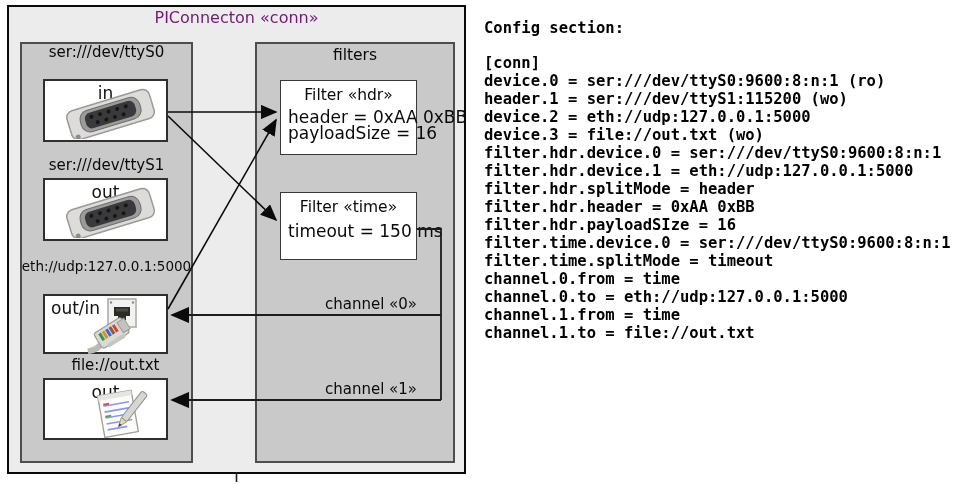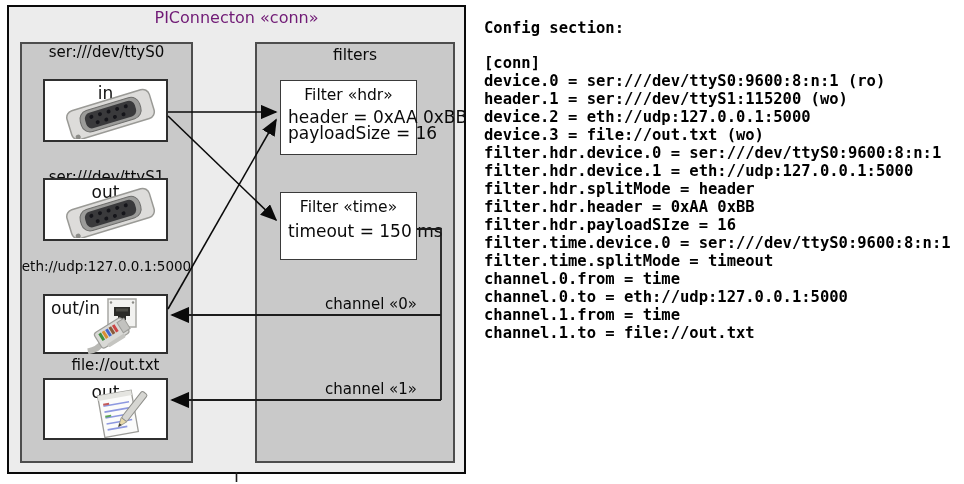--- a/index.html
+++ b/index.html
@@ -95,21 +95,21 @@
         <circle cx="36.5" cy="31.5" r="2" fill="#15151a"></circle>
           <circle cx="45.5" cy="31.5" r="2" fill="#15151a"></circle>
         <circle cx="54.5" cy="31.5" r="2" fill="#15151a"></circle>
           <circle cx="63.5" cy="31.5" r="2" fill="#15151a"></circle>
         <circle cx="13.5" cy="40" r="2.5" fill="#8c8c88"></circle>
       </g>
     </svg>
   </span>
 </div>
 
-<div class="abs device-label" style="top:168px;">ser:///dev/ttyS1</div>
+<div class="abs device-label" style="top:156px;">ser:///dev/ttyS1</div>
 <div class="abs device-box" style="top:178px;">
   <div class="port-label shifted">out</div>
   <span class="icon-wrap" style="left:14px;top:6px;">
     <svg width="100" height="52" viewBox="0 0 100 52">
       <g transform="rotate(-17 50 26)">
         <rect x="8" y="13" width="86" height="30" rx="7" fill="#dddcda" stroke="#9a9a96" stroke-width="1.5"></rect>
         <rect x="20" y="17" width="62" height="22" rx="9" fill="#9b9b99" stroke="#6e6e6c" stroke-width="1"></rect>
         <rect x="25" y="20" width="52" height="16" rx="6" fill="#3a3a3c"></rect>
         <circle cx="32" cy="24.5" r="2" fill="#15151a"></circle>
           <circle cx="41" cy="24.5" r="2" fill="#15151a"></circle>

